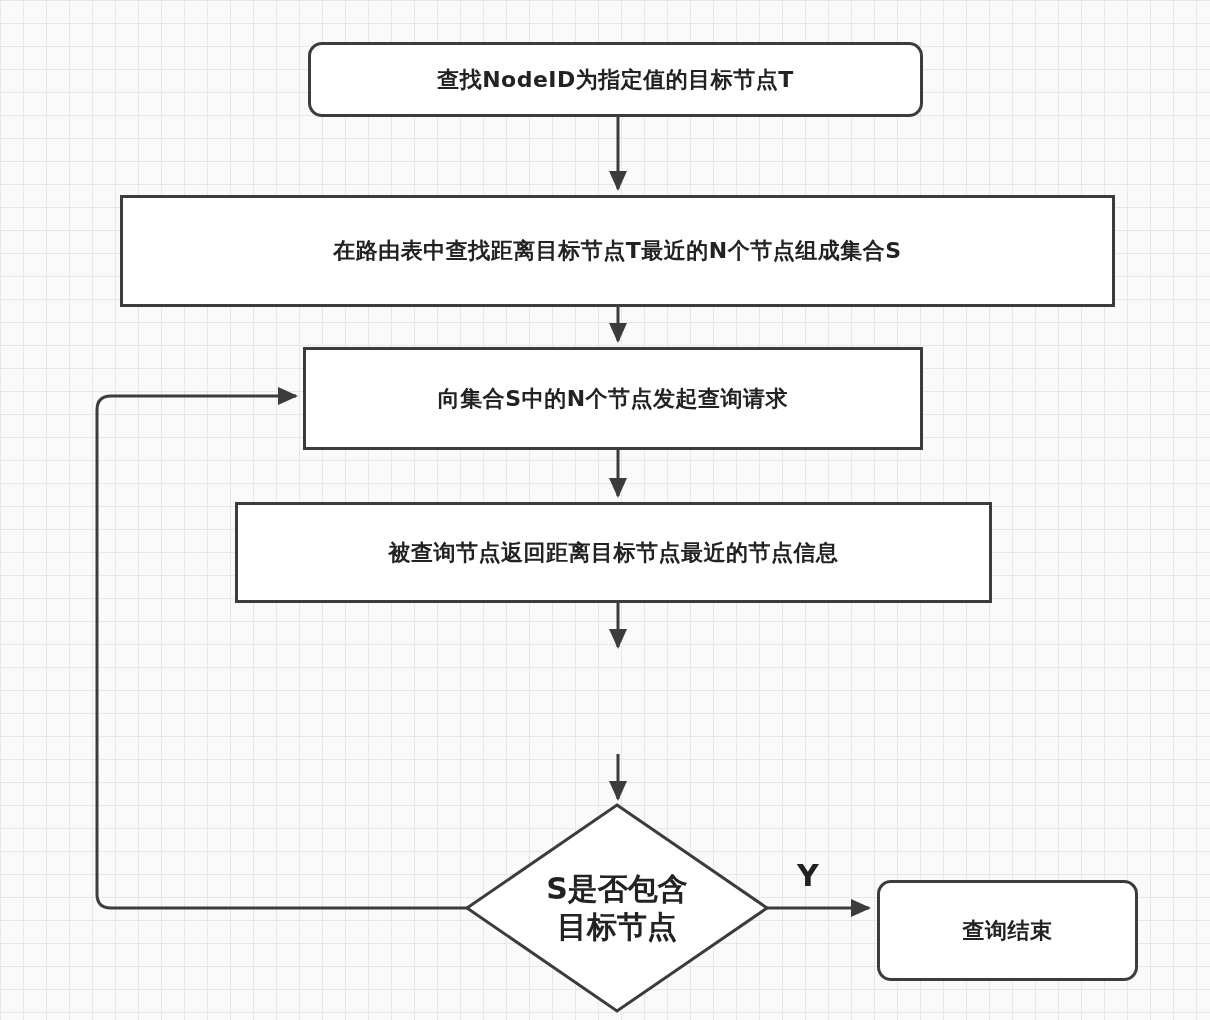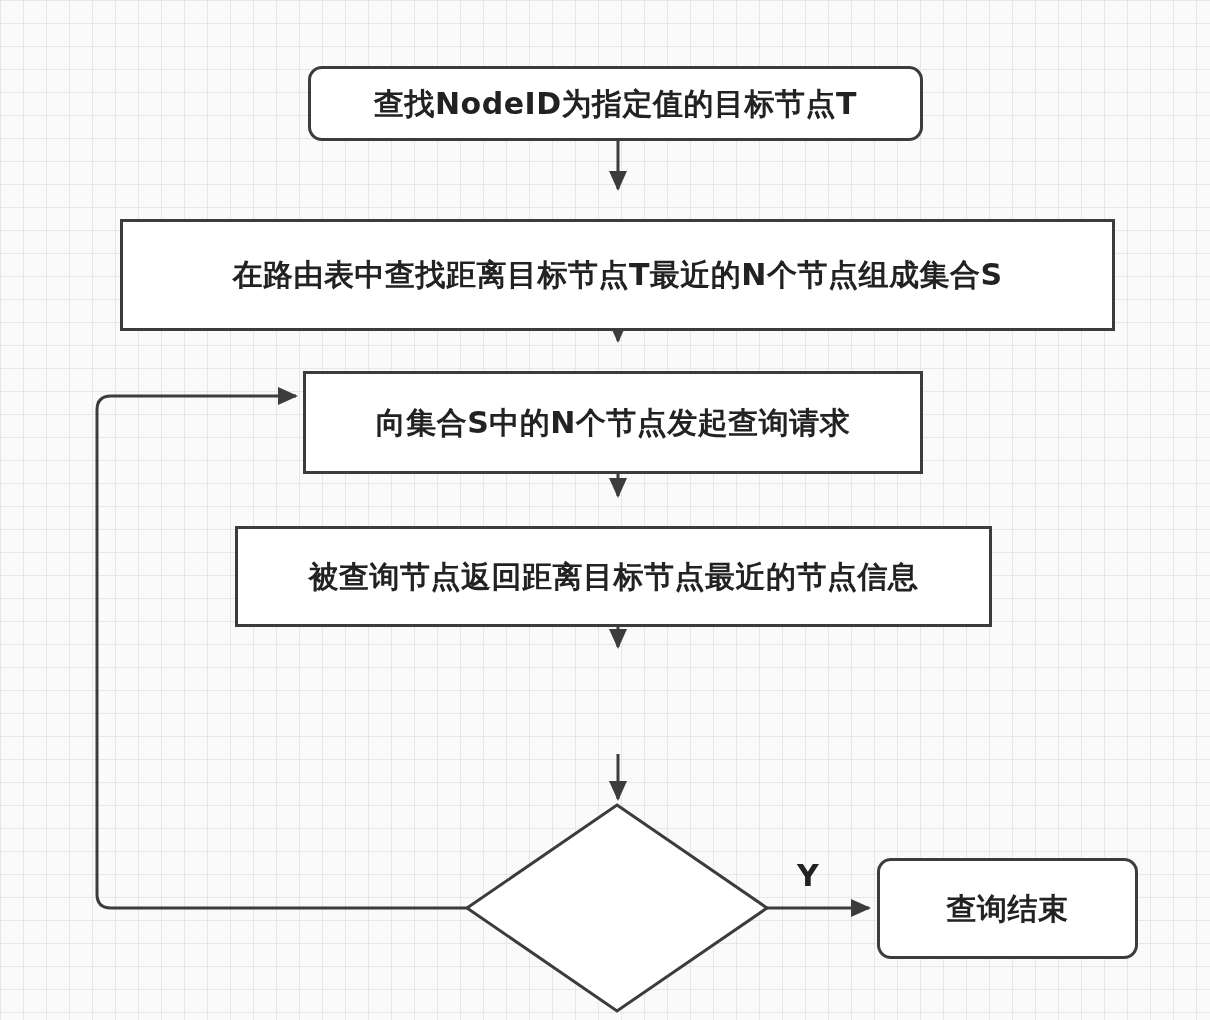--- a/index.html
+++ b/index.html
@@ -44,25 +44,24 @@
     position: absolute;
     box-sizing: border-box;
     background: var(--node-fill);
     border: 3px solid var(--line);
     color: var(--text);
     display: flex;
     flex-direction: column;
     align-items: center;
     justify-content: center;
     text-align: center;
-    font-size: 30px;
+    font-size: 22px;
     font-weight: 700;
     line-height: 40px;
     letter-spacing: 0.5px;
-    margin-top: 24px;
   }
   .node.rounded { border-radius: 14px; }
   .overlay-label {
     position: absolute;
     box-sizing: border-box;
     display: flex;
     flex-direction: column;
     align-items: center;
     justify-content: center;
     text-align: center;
@@ -80,21 +79,21 @@
     font-weight: 700;
   }
 
   
   .n-start    { left: 308px; top: 42px;  width: 615px; height: 75px;  }
   .n-lookup   { left: 120px; top: 195px; width: 995px; height: 112px;  }
   .n-query    { left: 303px; top: 347px; width: 620px; height: 103px; }
   .n-response { left: 235px; top: 502px; width: 757px; height: 101px; }
   .n-reselect { left: 235px; top: 653px; width: 757px; height: 101px; }
   .n-decision { left: 467px; top: 815px; width: 300px; height: 186px; }
-  .n-end      { left: 877px; top: 834px; width: 261px; height: 101px; }
+  .n-end      { left: 877px; top: 880px; width: 261px; height: 101px; }
   .l-yes      { left: 797px; top: 858px; width: 32px;  height: 36px;  }
 </style>
 </head>
 <body>
 
 <div class="canvas">
 
   <svg class="wires" viewBox="0 0 1210 1020" xmlns="http://www.w3.org/2000/svg">
     <defs>
       <marker id="ah" markerUnits="userSpaceOnUse" markerWidth="22" markerHeight="20" refX="18" refY="9" orient="auto">
@@ -123,20 +122,24 @@
 
   <div class="node n-response">
     <span>被查询节点返回距离目标节点最近的节点信息</span>
   </div>
 
   <div class="node n-query">
     <span>向集合S中的N个节点发起查询请求</span>
   </div>
 
 
+  <div class="overlay-label n-decision">
+    <span>S是否包含</span>
+    <span>目标节点</span>
+  </div>
 
   <div class="node rounded n-end">
     <span>查询结束</span>
   </div>
 
   <div class="edge-label l-yes">Y</div>
 
 </div>
 
 </body></html>

